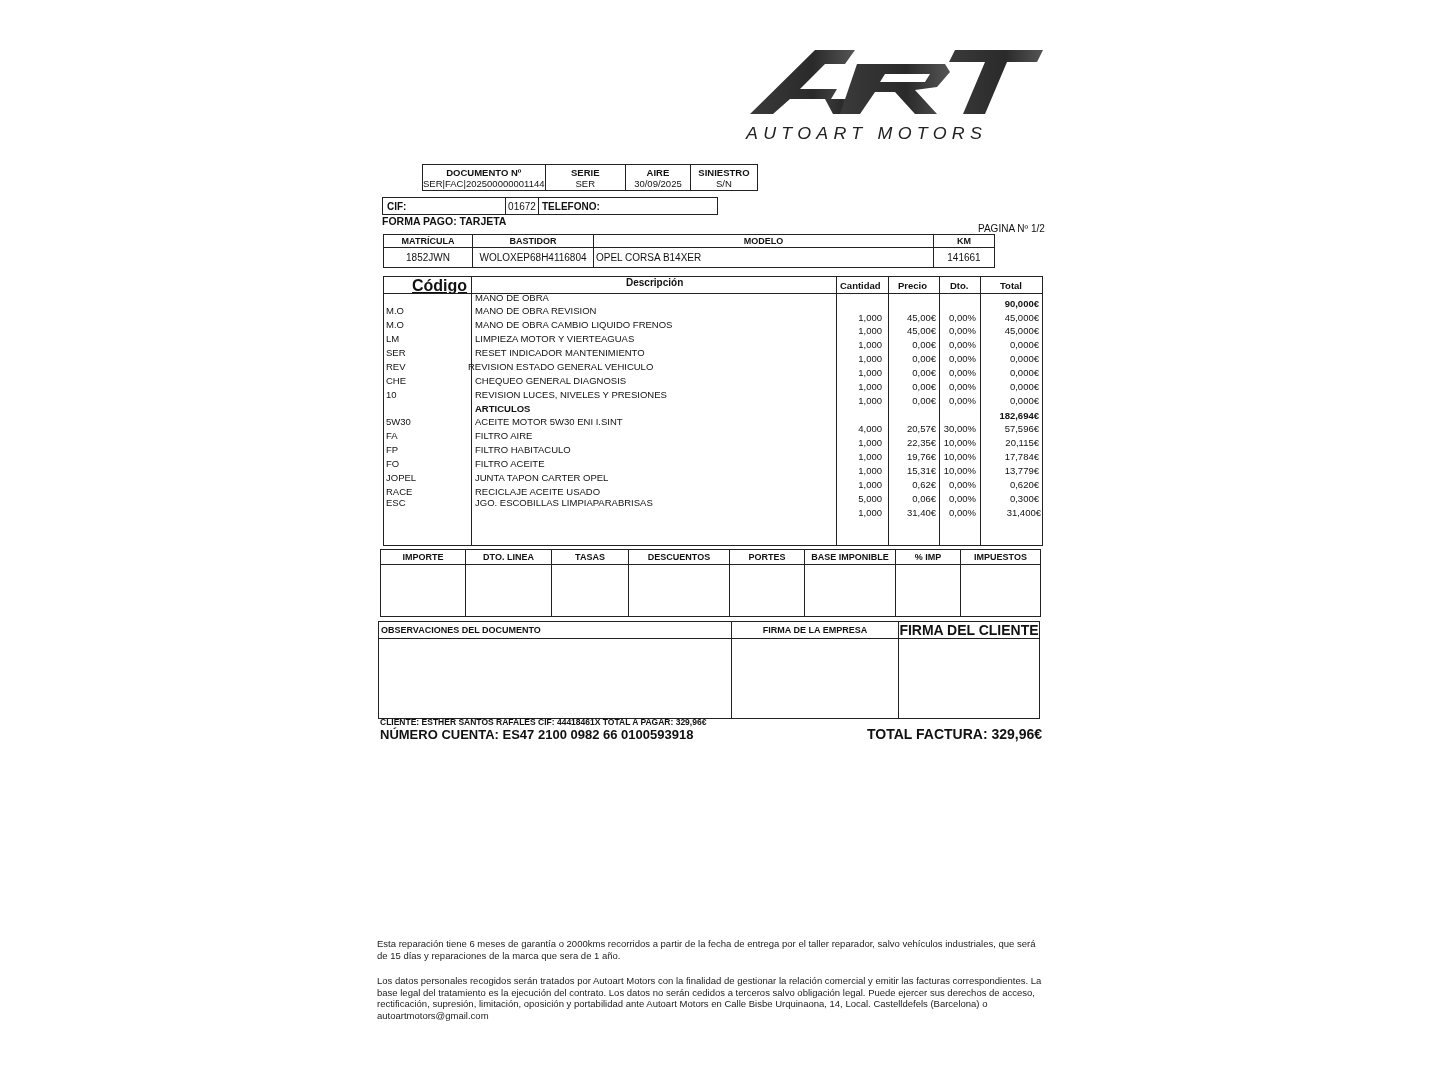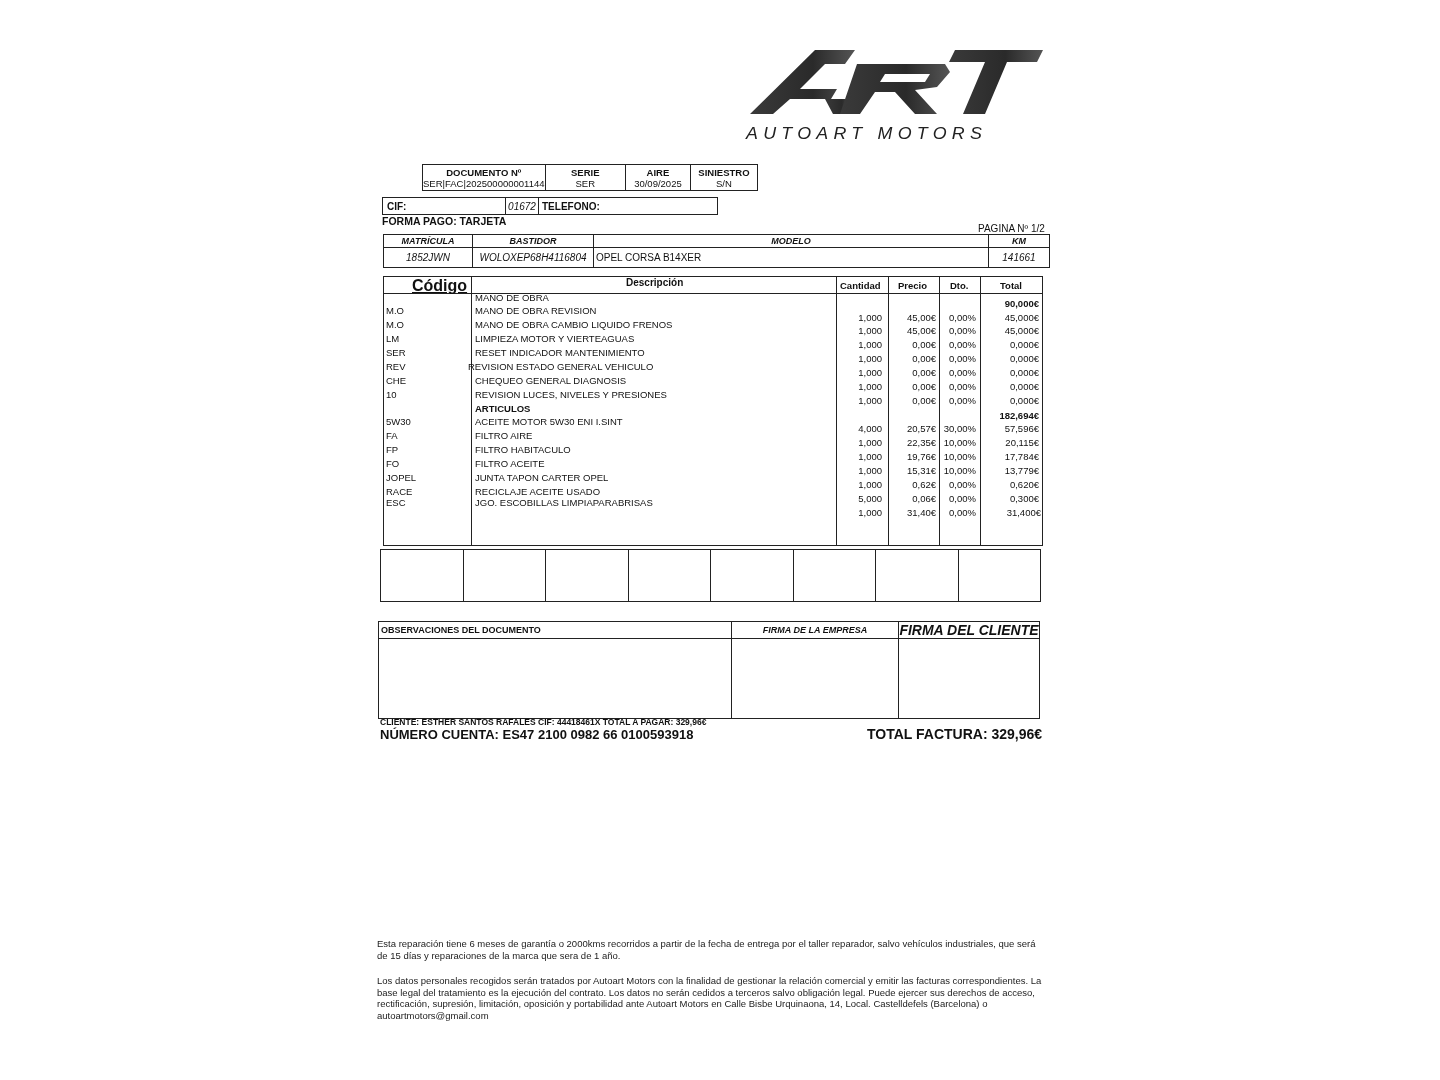--- a/index.html
+++ b/index.html
@@ -7,21 +7,21 @@
          font-family:"Liberation Sans", sans-serif; color:#111; }
   .abs { position:absolute; }
   .logo { left:745px; top:42px; width:300px; height:100px; }
   .logo-sub { left:746px; top:124px; width:300px; font-size:17px; letter-spacing:5px;
               font-style:italic; font-weight:400; color:#222; transform:scaleX(1.05); transform-origin:left; }
   table { border-collapse:collapse; }
   td, th { border:1.2px solid #222; padding:0; font-size:10px; }
   .hdr td { text-align:center; font-weight:700; font-size:9.5px; line-height:11px; }
   .hdr td .v { font-weight:400; display:block; font-size:9.5px; }
   .bold { font-weight:700; }
-  .c { text-align:center;font-style:italic; }
+  .c { text-align:center; }
   .lbl { font-weight:700; font-size:10px; }
   .items { left:383px; top:276px; width:660px; height:270px; border:1.2px solid #222; box-sizing:border-box; }
   .items .col { position:absolute; top:0; bottom:0; border-left:1.2px solid #222; }
   .irow { position:absolute; left:0; right:0; height:14px; font-size:9.5px; line-height:14px; }
   .irow span { position:absolute; white-space:nowrap; }
   .sumtable td { height:14px; }
   .foot-text { font-size:9.5px; line-height:11.5px; color:#222; }
 </style>
 </head>
 <body>
@@ -76,21 +76,21 @@
     <td style="width:118px;padding-left:4px;" class="lbl">CIF:</td>
     <td style="width:32px;" class="c">01672</td>
     <td style="padding-left:3px;" class="lbl">TELEFONO:</td>
   </tr>
 </tbody>
   </table>
 
 <div class="abs lbl" style="left:382px;top:215px;font-size:10.5px;">FORMA PAGO: TARJETA</div>
 <div class="abs" style="left:978px;top:223px;font-size:10px;">PAGINA Nº 1/2</div>
 
-<table class="abs" style="left:383px;top:234px;width:667px;">
+<table class="abs" style="left:383px;top:234px;width:612px;">
   <tbody>
       <tr style="height:13px;">
     <td class="c bold" style="width:88px;font-size:9px;">MATRÍCULA</td>
     <td class="c bold" style="width:120px;font-size:9px;">BASTIDOR</td>
     <td class="c bold" style="font-size:9px;">MODELO</td>
     <td class="c bold" style="width:60px;font-size:9px;">KM</td>
   </tr>
   <tr style="height:20px;">
     <td class="c">1852JWN</td>
     <td class="c">WOLOXEP68H4116804</td>
@@ -265,20 +265,30 @@
   <div class="irow" style="top:229px;">
     <span style="right:160px;">1,000</span>
     <span style="right:106px;">31,40€</span>
     <span style="right:66px;">0,00%</span>
     <span style="right:1px;">31,400€</span>
   </div>
 </div>
 
 <table class="abs sumtable" style="left:380px;top:549px;width:661px;">
   <tbody>
+      <tr style="height:15px;">
+    <td class="c bold" style="width:84px;font-size:9px;">IMPORTE</td>
+    <td class="c bold" style="width:85px;font-size:9px;">DTO. LINEA</td>
+    <td class="c bold" style="width:76px;font-size:9px;">TASAS</td>
+    <td class="c bold" style="width:100px;font-size:9px;">DESCUENTOS</td>
+    <td class="c bold" style="width:74px;font-size:9px;">PORTES</td>
+    <td class="c bold" style="width:90px;font-size:9px;">BASE IMPONIBLE</td>
+    <td class="c bold" style="width:64px;font-size:9px;">% IMP</td>
+    <td class="c bold" style="font-size:9px;">IMPUESTOS</td>
+  </tr>
   <tr style="height:52px;">
     <td></td>
     <td></td>
     <td></td>
     <td></td>
     <td></td>
     <td></td>
     <td></td>
     <td></td>
   </tr>

